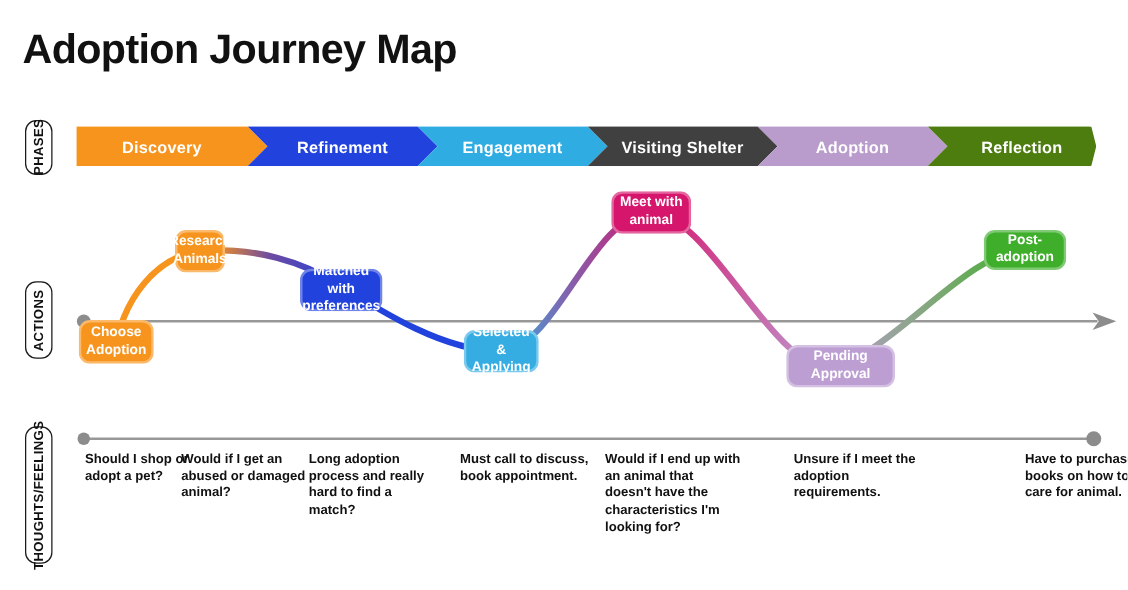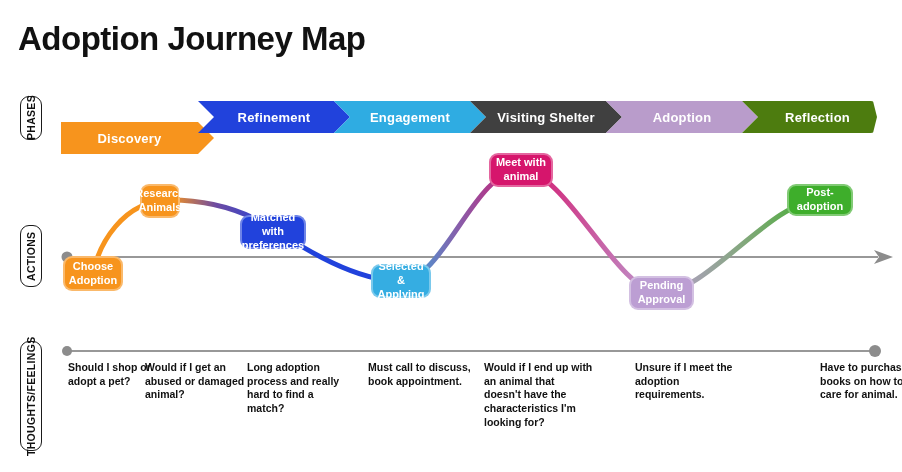--- a/index.html
+++ b/index.html
@@ -24,41 +24,41 @@
   .row-label.actions{top:225px;height:62px;}
   .row-label.thoughts{top:341px;height:110px;}
   
   .phase{
     position:absolute;top:101px;height:32px;
     display:flex;align-items:center;justify-content:center;
     color:#fff;font-size:13px;font-weight:700;letter-spacing:.2px;
     box-sizing:border-box;
   }
   .phase.first{left:61px;width:153px;padding-right:16px;
-    clip-path:polygon(0 0,calc(100% - 16px) 0,100% 50%,calc(100% - 16px) 100%,0 100%);margin-top:21px;}
+    clip-path:polygon(0 0,calc(100% - 16px) 0,100% 50%,calc(100% - 16px) 100%,0 100%);}
   .phase.mid{width:152px;padding-left:16px;padding-right:16px;
     clip-path:polygon(0 0,calc(100% - 16px) 0,100% 50%,calc(100% - 16px) 100%,0 100%,16px 50%);}
   .phase.p1{left:198px;} .phase.p2{left:334px;} .phase.p3{left:470px;} .phase.p4{left:606px;}
   .phase.last{left:742px;width:135px;padding-left:16px;border-radius:0 6px 6px 0;
     clip-path:polygon(0 0,calc(100% - 4px) 0,100% 50%,calc(100% - 4px) 100%,0 100%,16px 50%);}
   
   .journey-svg{position:absolute;left:0;top:0;width:902px;height:472px;pointer-events:none;}
   
   .action-box{
     position:absolute;display:flex;align-items:center;justify-content:center;
     border-radius:9px;color:#fff;font-size:11px;font-weight:700;line-height:1.25;
     text-align:center;white-space:pre-line;box-sizing:border-box;
     border:2px solid rgba(255,255,255,0.35);
   }
   .ab0{left:63px;top:256px;width:60px;height:35px;}
   .ab1{left:140px;top:184px;width:40px;height:34px;}
   .ab2{left:240px;top:215px;width:66px;height:34px;}
   .ab3{left:371px;top:264px;width:60px;height:34px;}
   .ab4{left:489px;top:153px;width:64px;height:34px;}
-  .ab5{left:629px;top:276px;width:65px;height:34px;}
+  .ab5{left:629px;top:276px;width:87px;height:34px;}
   .ab6{left:787px;top:184px;width:66px;height:32px;}
   
   .thought{
     position:absolute;top:361px;color:#111;
     font-size:10.5px;font-weight:700;line-height:1.3;
   }
   .t0{left:68px;width:100px;}
   .t1{left:145px;width:104px;}
   .t2{left:247px;width:98px;}
   .t3{left:368px;width:112px;}

